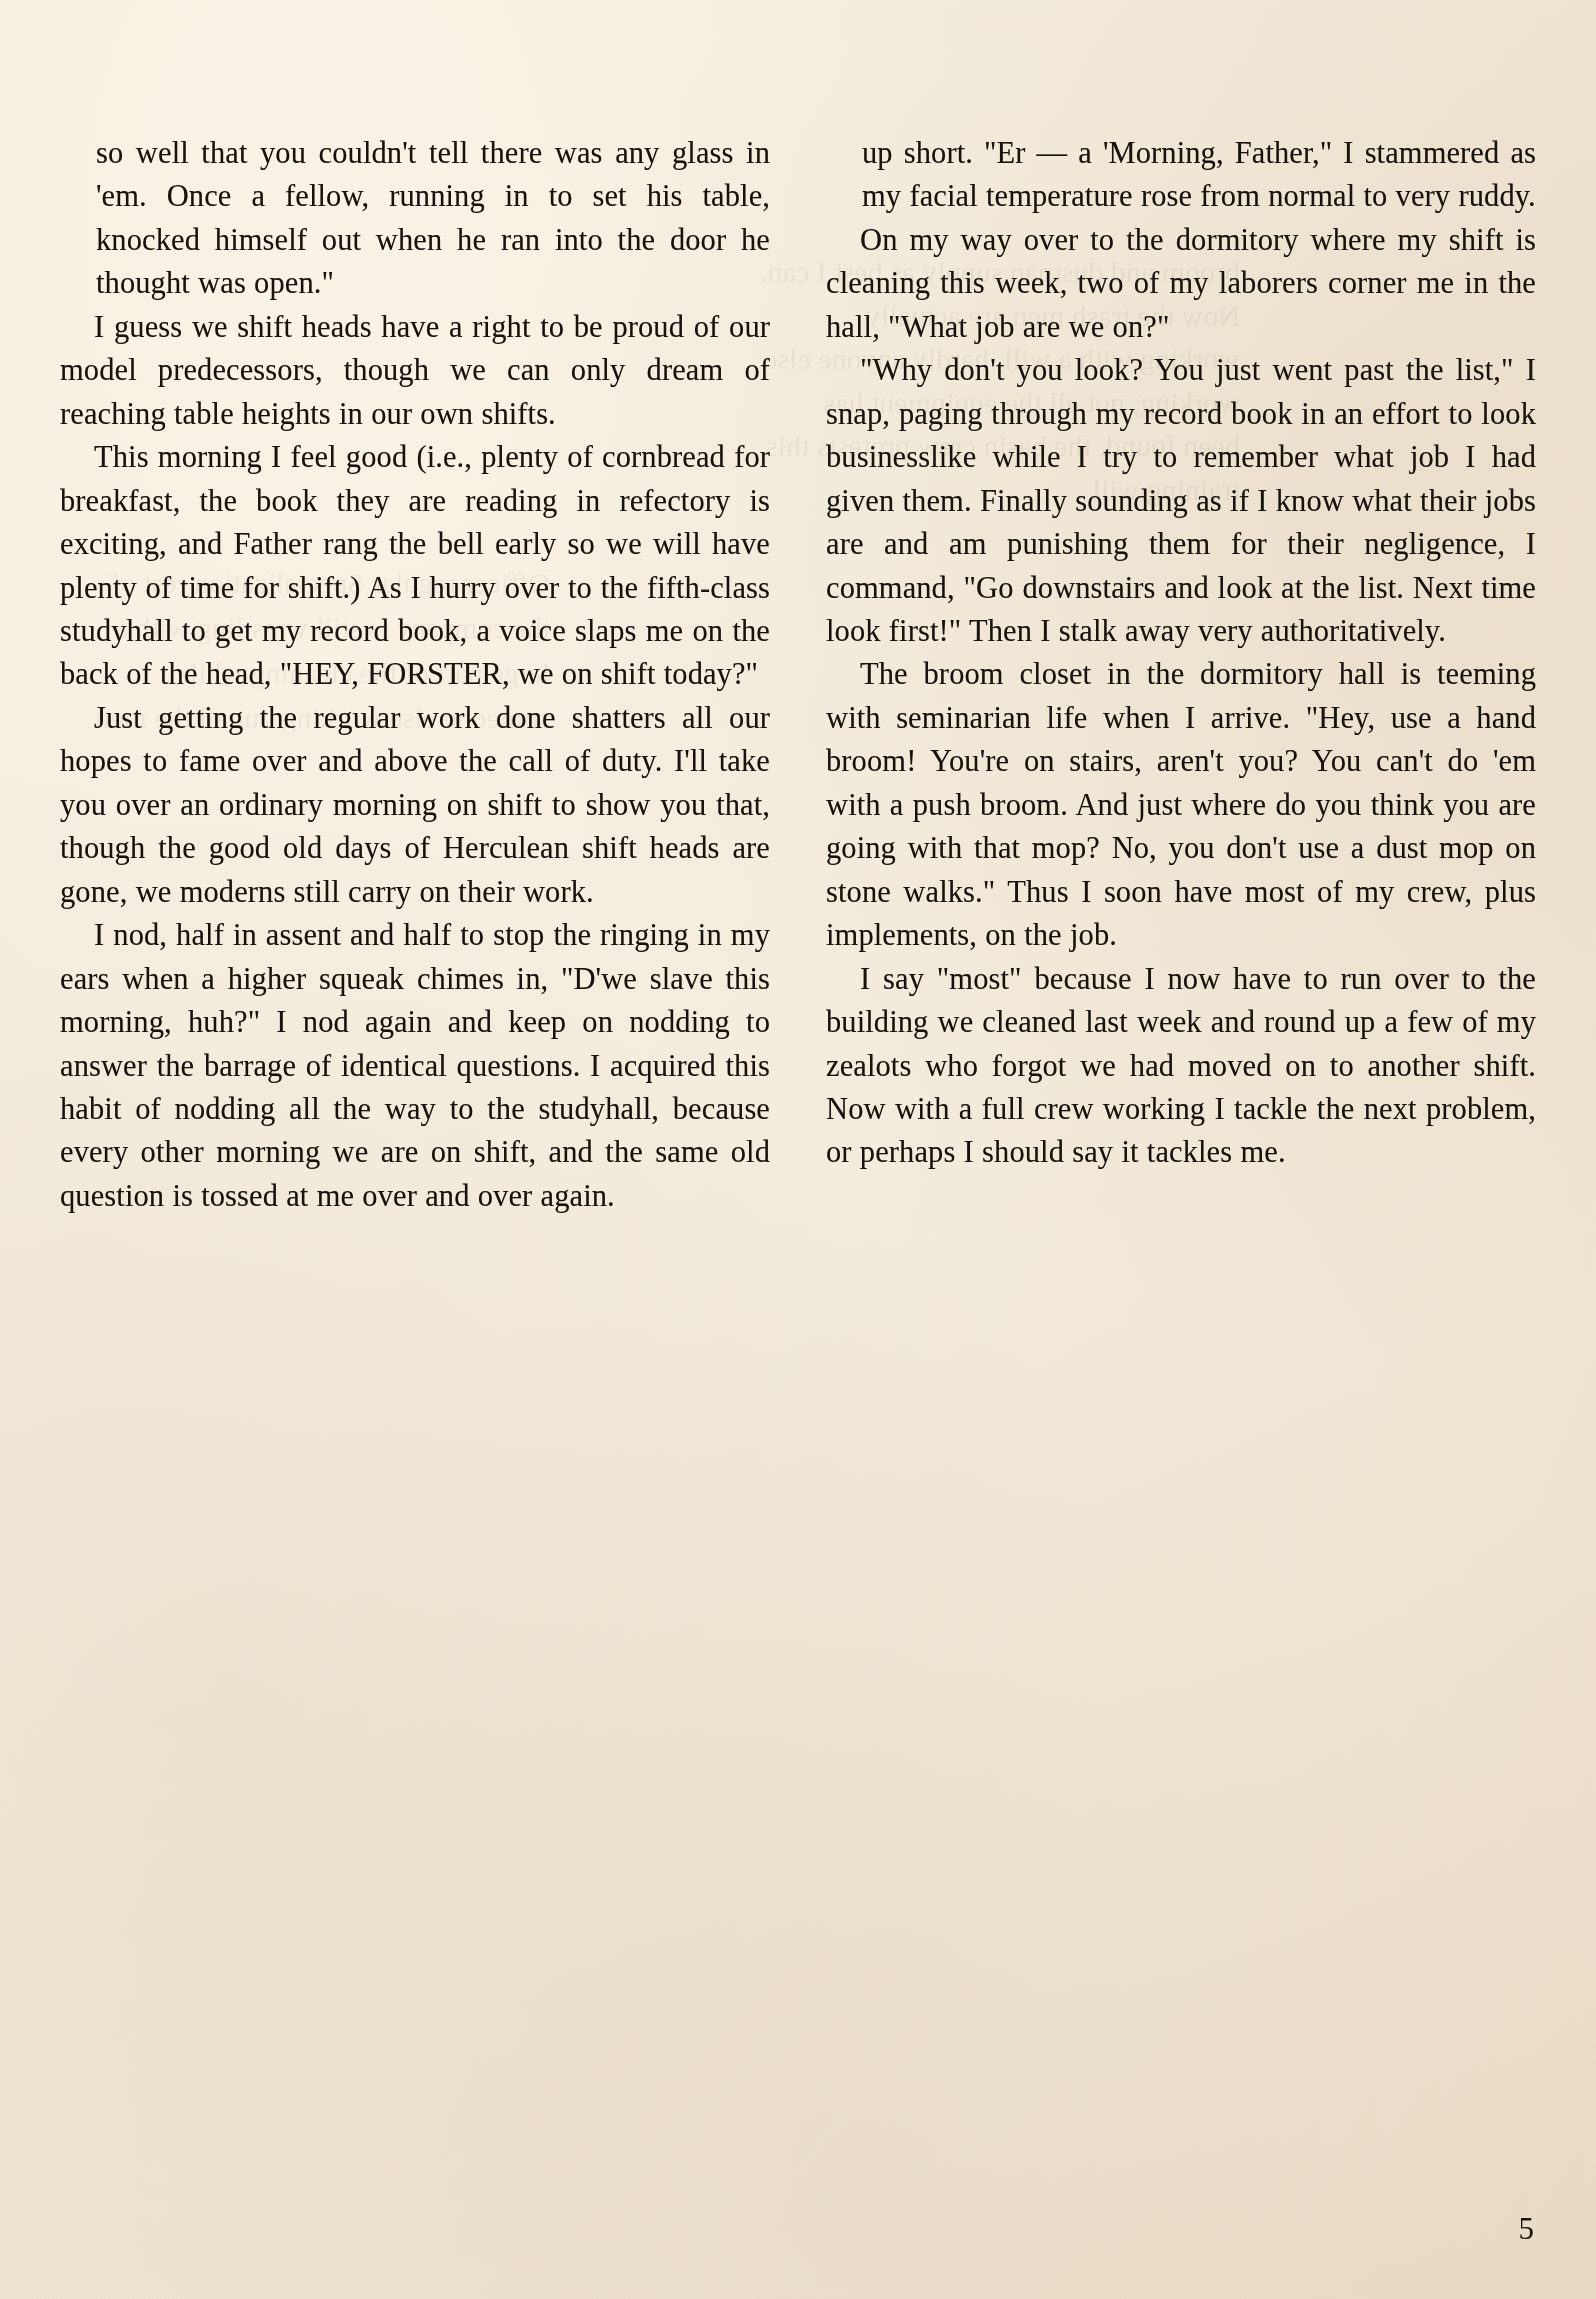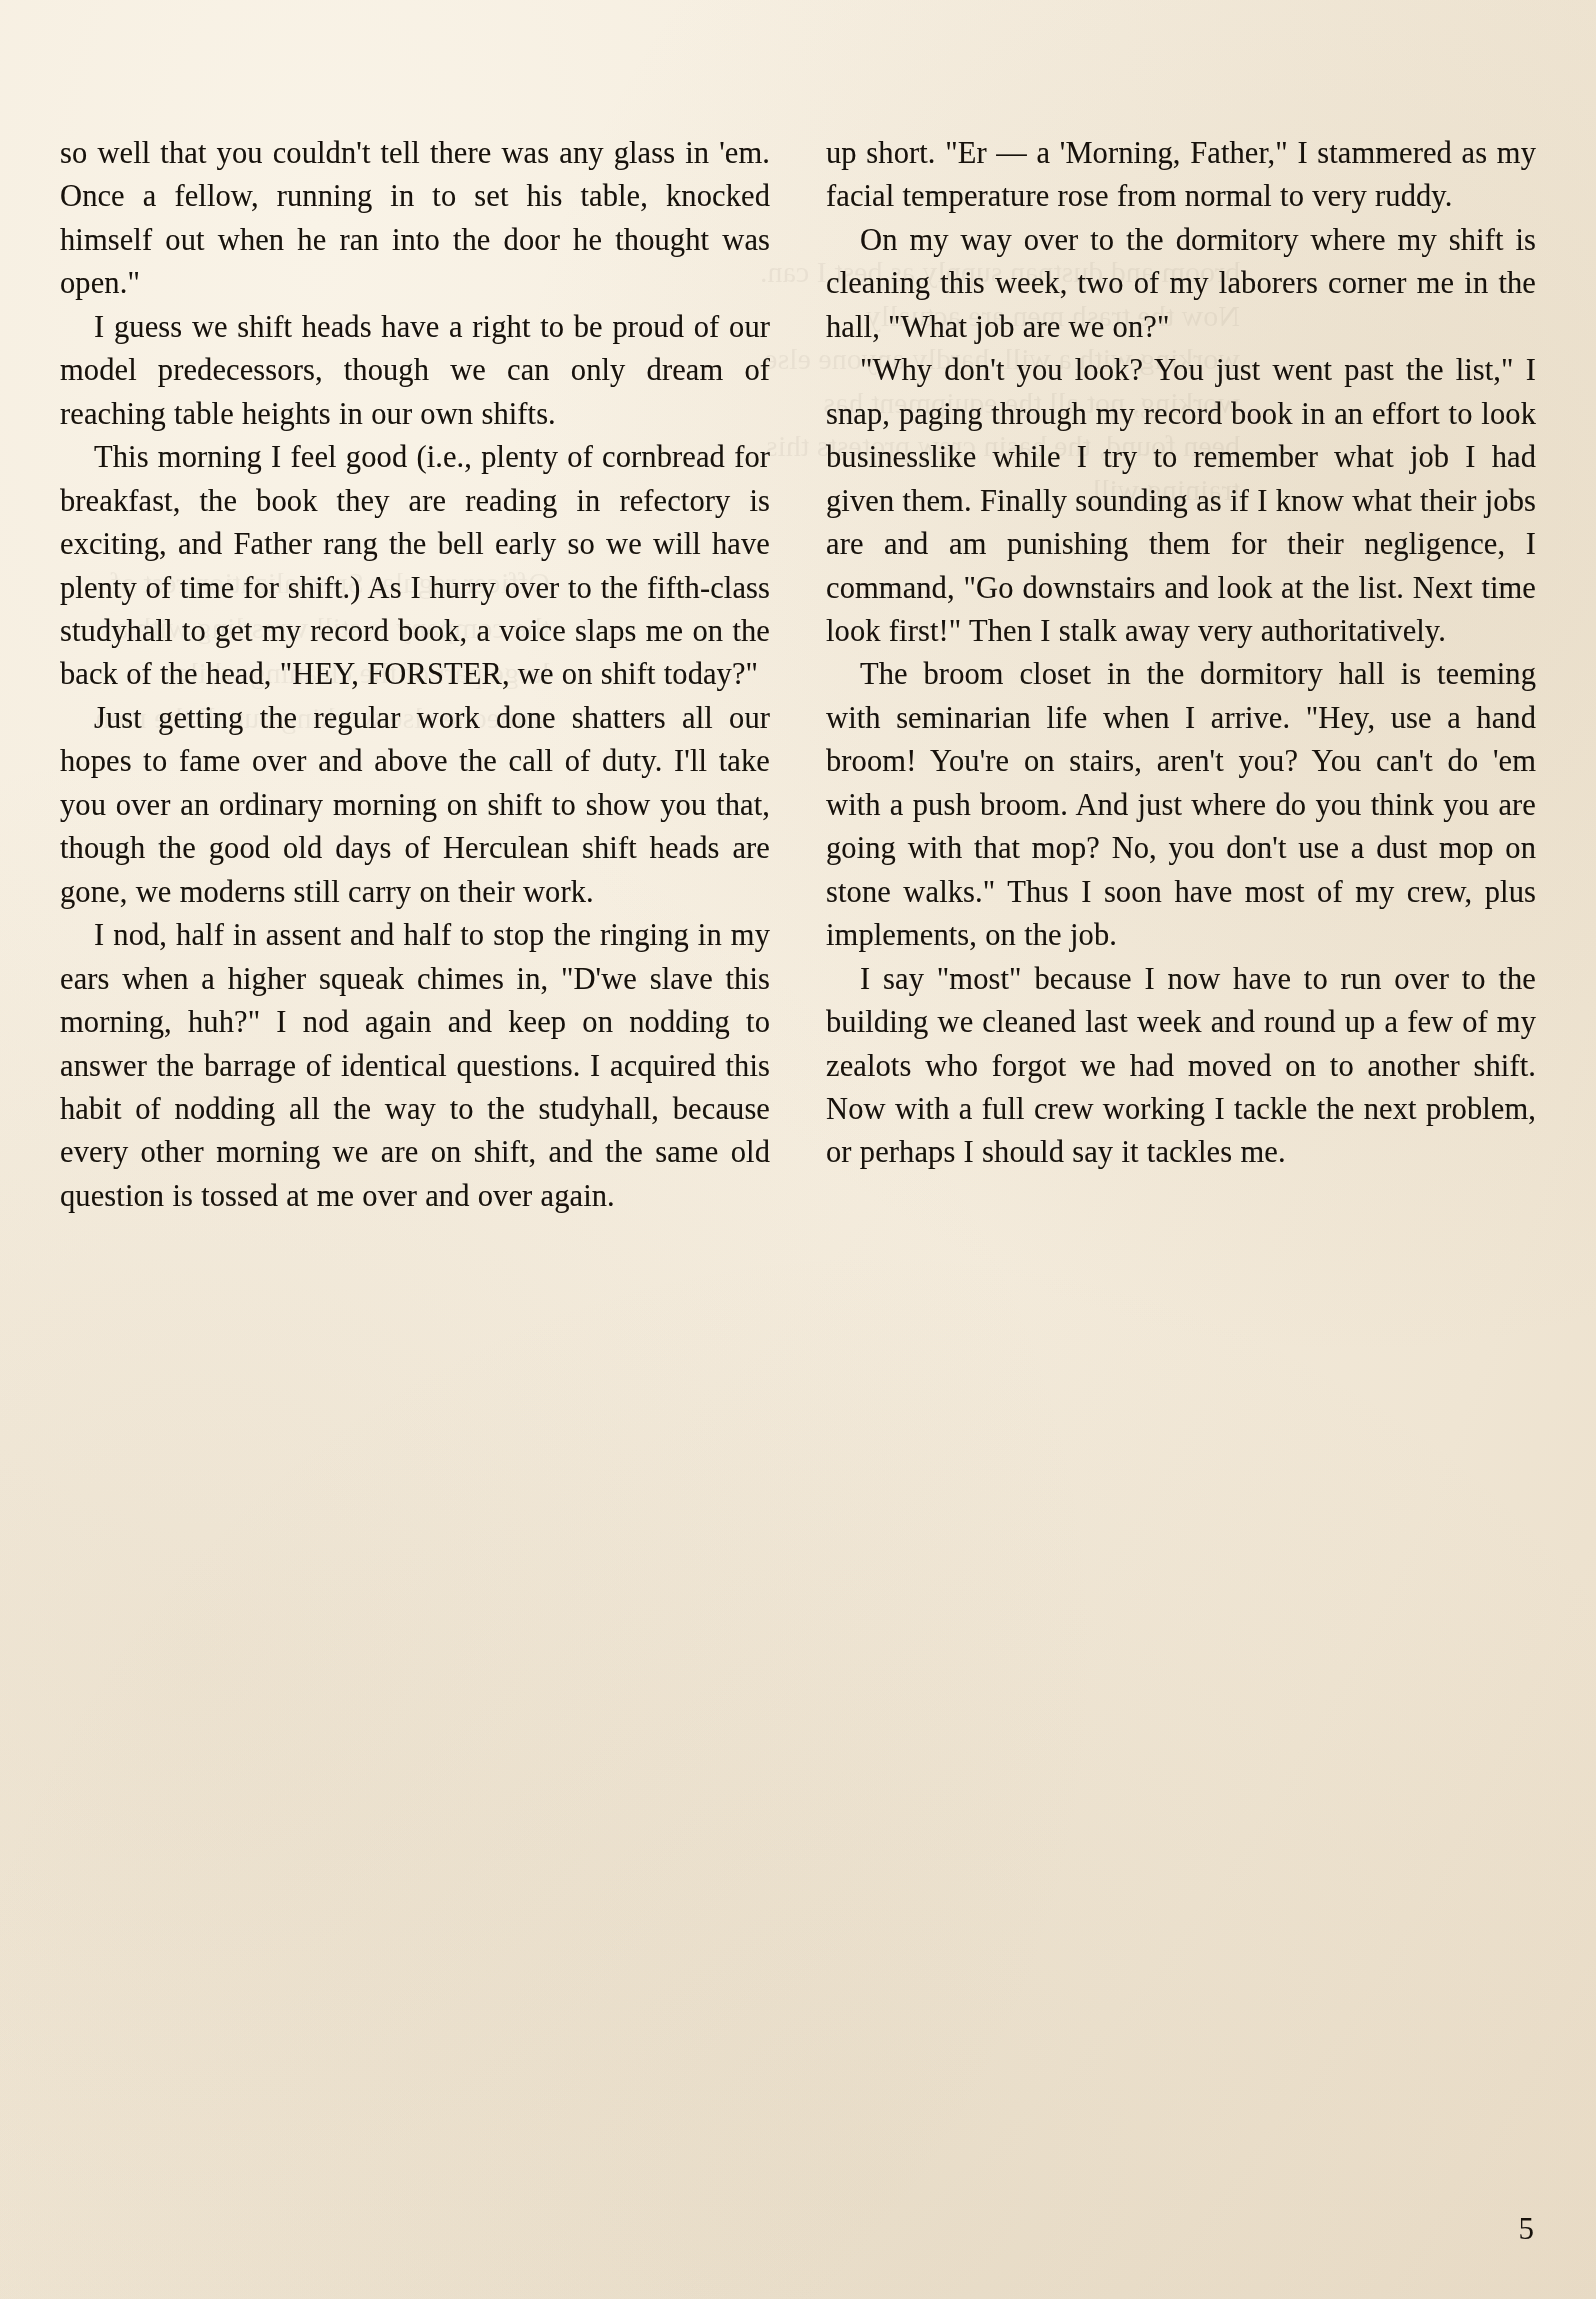--- a/index.html
+++ b/index.html
@@ -82,20 +82,21 @@
     line-height: 1.425;
     text-align: justify;
     text-justify: inter-word;
     color: #17120c;
     letter-spacing: 0.1px;
     text-indent: 34px;
     word-spacing: 0.5px;
   }
   p.first {
     text-indent: 0;
+    margin-left: 36px;
   }
   .page-number {
     position: absolute;
     right: 62px;
     bottom: 52px;
     font-size: 31px;
     color: #17120c;
     z-index: 3;
   }
   

